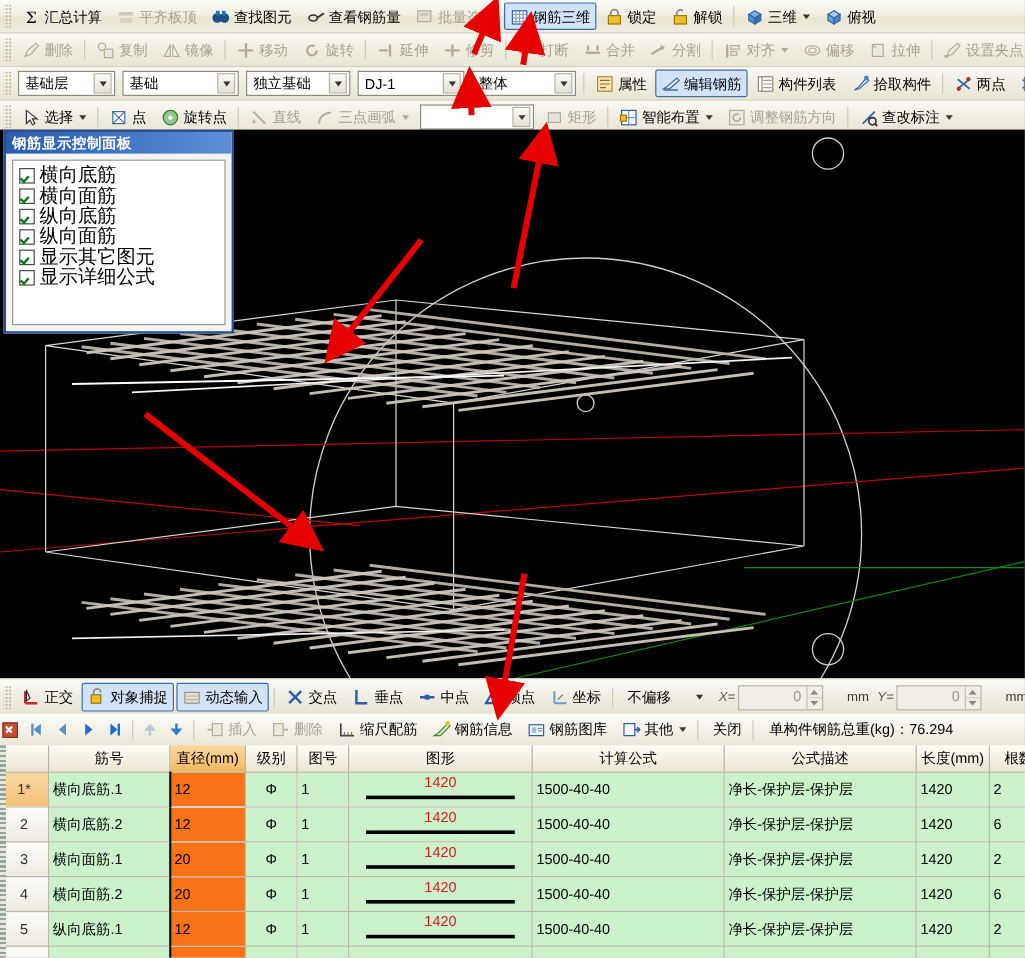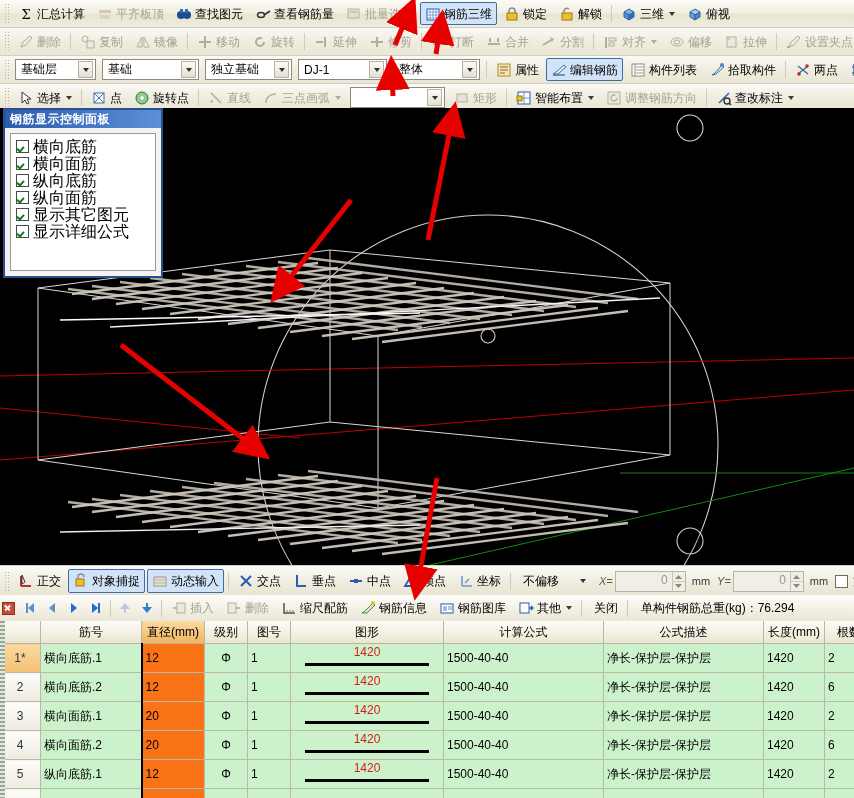--- a/index.html
+++ b/index.html
@@ -43,21 +43,21 @@
   .combo .cb i{display:block;width:0;height:0;border-left:3px solid transparent;
     border-right:3px solid transparent;border-top:4px solid #333;}
   .combo.flat{border:1px solid transparent;background:transparent;}
   .combo.flat .cb{background:transparent;border:none;}
 
   
   .view{position:absolute;left:0;top:108px;width:854px;height:457px;background:#000;overflow:hidden;}
   .view svg{position:absolute;left:0;top:0;}
 
   
-  .panel{position:absolute;left:3px;top:0px;width:160px;height:170px;
+  .panel{position:absolute;left:3px;top:0px;width:192px;height:170px;
     border:2px solid #2a4f8f;background:#f3f3f0;box-sizing:border-box;}
   .panel .cap{height:18px;background:linear-gradient(to right,#2a5cb0,#5c8fd6);
     color:#fff;font-weight:bold;font-size:12px;line-height:18px;padding-left:5px;
     letter-spacing:.5px;}
   .panel .body{position:absolute;left:5px;top:23px;right:5px;bottom:5px;background:#fff;
     border:1px solid #9a9a9a;padding:4px 0 0 5px;box-sizing:border-box;}
   .ckrow{display:flex;align-items:center;height:16px;margin-bottom:1px;}
   .ck{width:11px;height:11px;border:1px solid #4b4b4b;background:#fff;flex:none;
       margin-right:4px;position:relative;}
   .ck:after{content:"";position:absolute;left:1px;top:4px;width:3px;height:5px;
@@ -69,21 +69,21 @@
     background:linear-gradient(to bottom,#fbfbf7,#efecdf 55%,#e8e4d3);
     border-top:1px solid #d3cfc0;border-bottom:1px solid #cdc9b9;
     display:flex;align-items:center;white-space:nowrap;overflow:hidden;}
   .snapbar .ti{height:22px;}
   .eq{font-size:11px;color:#5a5a50;margin:0 2px 0 4px;font-style:italic;}
   .spin{height:19px;border:1px solid #b9b5a6;background:#f0eee6;display:flex;align-items:stretch;flex:none;}
   .spin .v{width:52px;text-align:right;padding:1px 4px 0 0;font-size:12px;color:#9b968a;}
   .spin .ud{width:12px;border-left:1px solid #c8c4b5;display:flex;flex-direction:column;}
   .spin .ud i{flex:1;display:flex;align-items:center;justify-content:center;}
   .spin .ud i:first-child{border-bottom:1px solid #d4d0c1;}
-  .unit{font-size:11px;margin:0 3px 0 6px;color:#3a3a32;}
+  .unit{font-size:11px;margin:0 3px 0 20px;color:#3a3a32;}
   .cbx{width:11px;height:11px;border:1px solid #6e6a5c;background:#fff;margin:0 5px 0 4px;flex:none;}
 
   
   .editbar{position:absolute;left:0;top:595px;width:854px;height:26px;
     background:linear-gradient(to bottom,#fcfcf9,#f2efe3 60%,#eae7d8);
     display:flex;align-items:center;border-bottom:1px solid #c8c4b3;white-space:nowrap;overflow:hidden;}
   .closebox{width:11px;height:11px;background:#c84d36;border:1px solid #8a2f1e;
     margin:0 4px 0 2px;flex:none;position:relative;}
   .closebox:before,.closebox:after{content:"";position:absolute;left:1px;top:4px;width:7px;height:1.5px;background:#fff;}
   .closebox:before{transform:rotate(45deg);} .closebox:after{transform:rotate(-45deg);}

